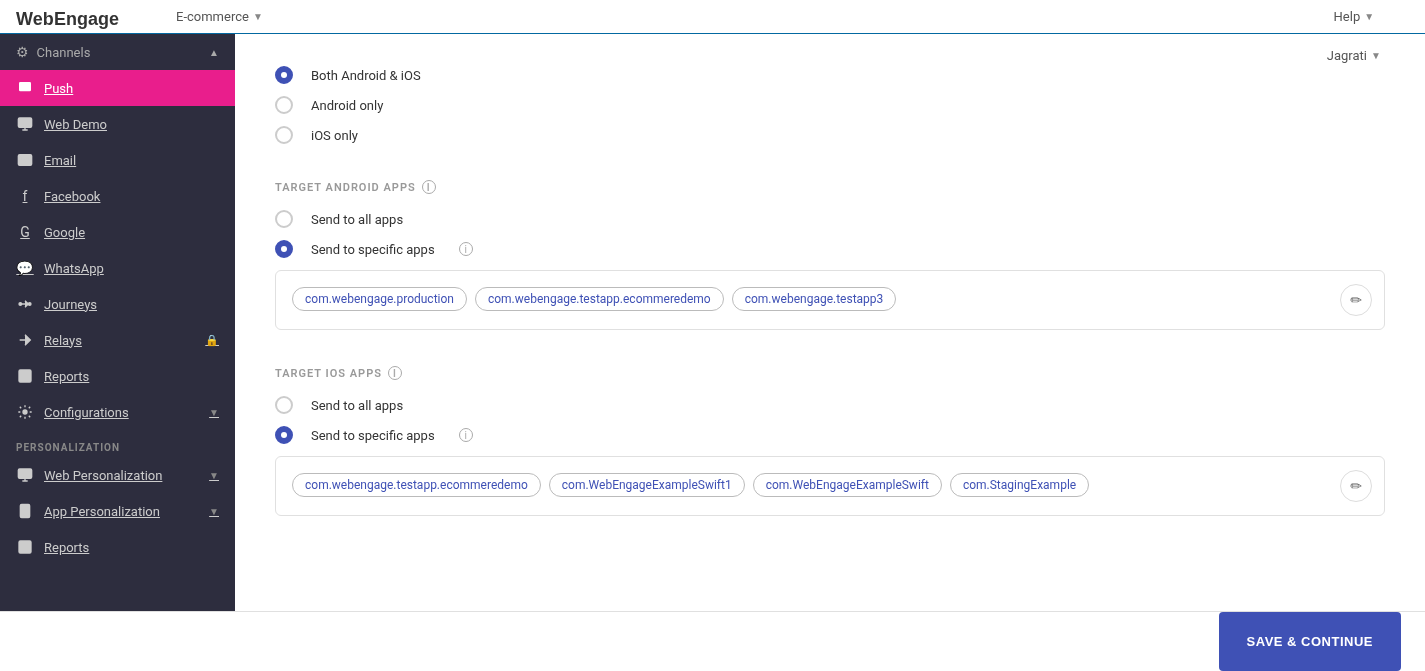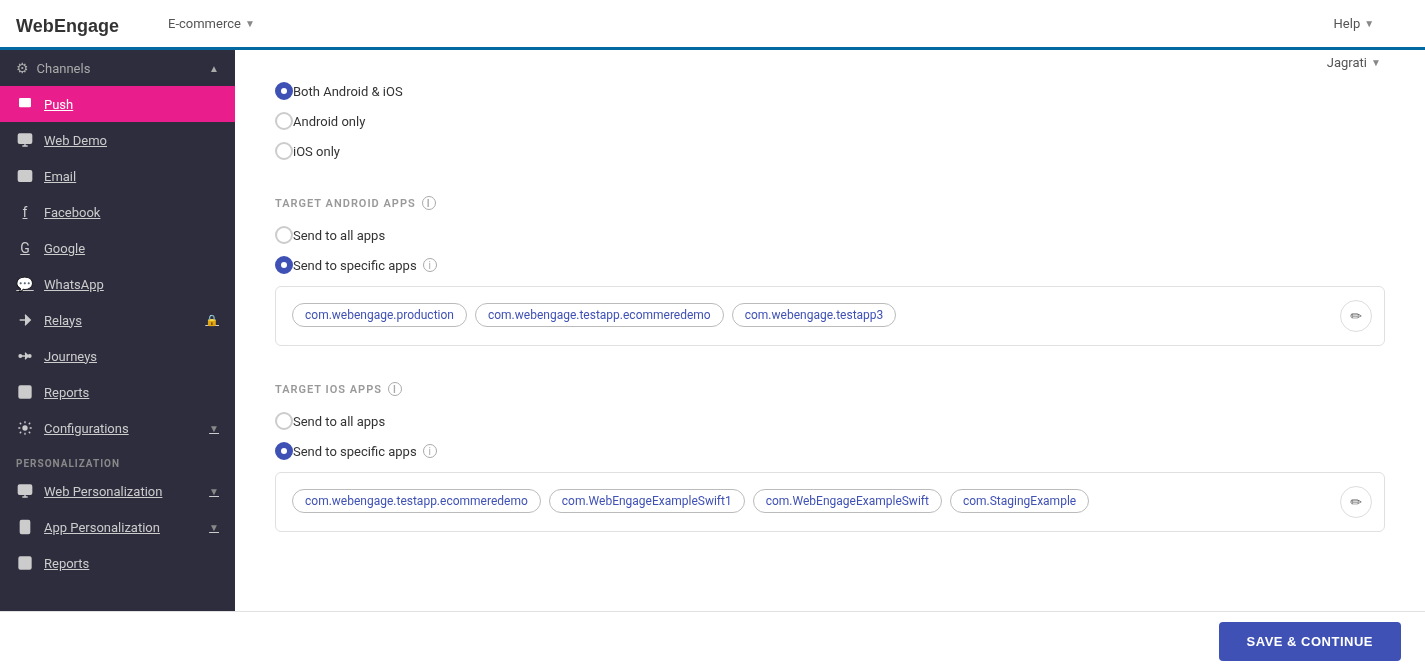--- a/index.html
+++ b/index.html
@@ -1,22 +1,22 @@
 <!DOCTYPE html>
 <html><head>
   <meta charset="utf-8">
   <style>
     * { box-sizing: border-box; margin: 0; padding: 0; }
     body { font-family: -apple-system, BlinkMacSystemFont, 'Segoe UI', Roboto, sans-serif; font-size: 13px; color: #333; background: #f5f5f5; display: flex; flex-direction: column; height: 671px; overflow: hidden; }
 
     
     .top-nav {
-      height: 50px;
-      background: #fff;
-      border-bottom: 3px solid #0369a1;
+      height: 34px;
+      background: #fff;
+      border-bottom: 1px solid #0369a1;
       display: flex;
       align-items: center;
       padding: 12px 16px;
       flex-shrink: 0;
       z-index: 10;
     }
     .top-nav-logo {
       display: flex;
       align-items: center;
       margin-right: 24px;
@@ -28,20 +28,21 @@
     }
     .nav-dropdown {
       display: flex;
       align-items: center;
       gap: 4px;
       cursor: pointer;
       font-size: 13px;
       color: #555;
       padding: 4px 8px;
       border-radius: 4px;
+      margin-left: 8px;
     }
     .top-nav-right {
       margin-left: auto;
       display: flex;
       align-items: center;
       gap: 16px;
       flex-direction: column;
     }
     .chevron-down { font-size: 10px; color: #888; }
 
@@ -137,21 +138,21 @@
 
     .radio-group {
       display: flex;
       flex-direction: column;
       gap: 12px;
     }
 
     .radio-option {
       display: flex;
       align-items: center;
-      gap: 0;
+      gap: 18px;
       cursor: pointer;
     }
 
     .radio-circle {
       width: 18px;
       height: 18px;
       border-radius: 50%;
       border: 2px solid #ccc;
       display: flex;
       align-items: center;
@@ -228,21 +229,20 @@
       cursor: pointer;
       flex-shrink: 0;
     }
 
     
     .bottom-bar {
       height: 60px;
       background: #fff;
       border-top: 1px solid #e0e0e0;
       display: flex;
-      align-items: center;
       justify-content: flex-end;
       padding: 0 24px;
       flex-shrink: 0;
     }
 
     .save-btn {
       background: #3f51b5;
       color: #fff;
       border: none;
       padding: 12px 28px;
@@ -334,35 +334,35 @@
       <span>Google</span>
     </div>
     <div class="sidebar-item">
       <span class="icon" style="color:#ccc;font-size:14px;">💬</span>
       <span>WhatsApp</span>
     </div>
 
     <div class="sidebar-item">
       <span class="icon">
         <svg viewBox="0 0 24 24" fill="none" stroke="#ccc" stroke-width="2">
-            <path d="M4 12h16M12 4l8 8-8 8"></path>
-          </svg>
-      </span>
-      <span>Relays</span>
-      <span class="arrow" style="font-size:11px;">🔒</span>
-    </div>
-    <div class="sidebar-item">
-      <span class="icon">
-        <svg viewBox="0 0 24 24" fill="none" stroke="#ccc" stroke-width="2">
             <circle cx="5" cy="12" r="2"></circle>
             <circle cx="19" cy="12" r="2"></circle>
             <path d="M7 12h10M12 7l5 5-5 5"></path>
           </svg>
       </span>
       <span>Journeys</span>
+    </div>
+    <div class="sidebar-item">
+      <span class="icon">
+        <svg viewBox="0 0 24 24" fill="none" stroke="#ccc" stroke-width="2">
+            <path d="M4 12h16M12 4l8 8-8 8"></path>
+          </svg>
+      </span>
+      <span>Relays</span>
+      <span class="arrow" style="font-size:11px;">🔒</span>
     </div>
     <div class="sidebar-item">
       <span class="icon">
         <svg viewBox="0 0 24 24" fill="none" stroke="#ccc" stroke-width="2">
             <rect x="3" y="3" width="18" height="18" rx="2"></rect>
             <path d="M7 17V9M12 17v-6M17 17v-3"></path>
           </svg>
       </span>
       <span>Reports</span>
     </div>

